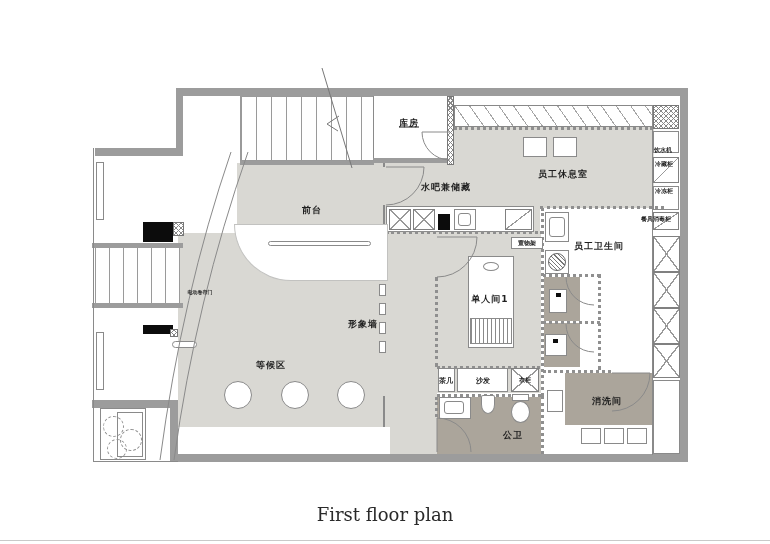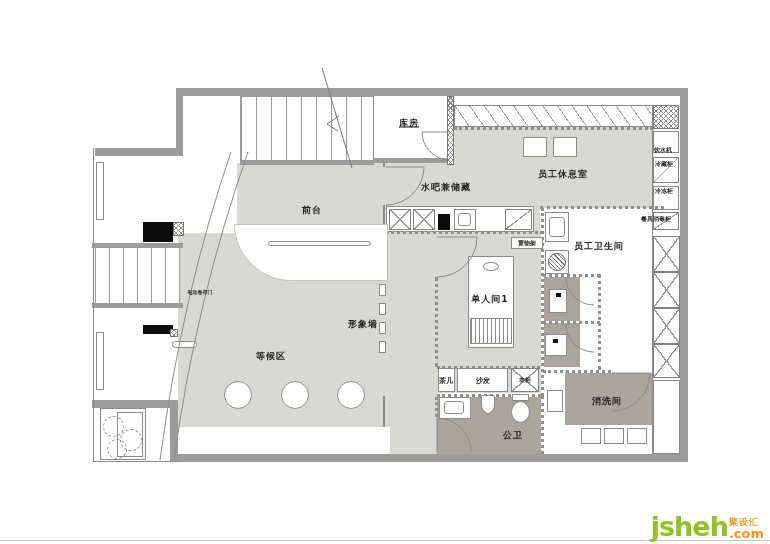--- a/index.html
+++ b/index.html
@@ -204,33 +204,27 @@
 
   <div class="lbl" style="left:409px;top:123px;text-decoration:underline;">库房</div>
   <div class="lbl" style="left:563px;top:174px;">员工休息室</div>
   <div class="lbl" style="left:446px;top:187px;">水吧兼储藏</div>
   <div class="lbl" style="left:312px;top:210px;">前台</div>
   <div class="lbl xxs" style="left:200px;top:292px;">电动卷帘门</div>
   <div class="lbl" style="left:363px;top:311px;margin-top:13px;">形象墙</div>
   <div class="lbl xs" style="left:527px;top:243px;">置物架</div>
   <div class="lbl" style="left:599px;top:246px;text-align:right;">员工卫生间</div>
   <div class="lbl" style="left:490px;top:299px;">单人间1</div>
-  <div class="lbl" style="left:271px;top:356px;">等候区</div>
+  <div class="lbl" style="left:271px;top:365px;">等候区</div>
   <div class="lbl s" style="left:446px;top:381px;">茶几</div>
   <div class="lbl s" style="left:483px;top:381px;">沙发</div>
   <div class="lbl xs" style="left:525px;top:380px;">衣柜</div>
   <div class="lbl" style="left:513px;top:435px;">公卫</div>
   <div class="lbl" style="left:607px;top:401px;">消洗间</div>
   <div class="lbl xs" style="left:663px;top:150px;">饮水机</div>
   <div class="lbl xs" style="left:664px;top:164px;">冷藏柜</div>
   <div class="lbl xs" style="left:664px;top:191px;">冷冻柜</div>
   <div class="lbl xs" style="left:656px;top:219px;">餐具消毒柜</div>
 
+  <div class="title-en">First floor plan</div>
   <div class="divider"></div>
-  <div class="logo">
-    <span class="brand">jsheh</span>
-    <span class="col">
-      <span class="tag">聚设汇</span>
-      <span class="suffix">.com</span>
-    </span>
-  </div>
 
 </div>
 
 </body></html>

